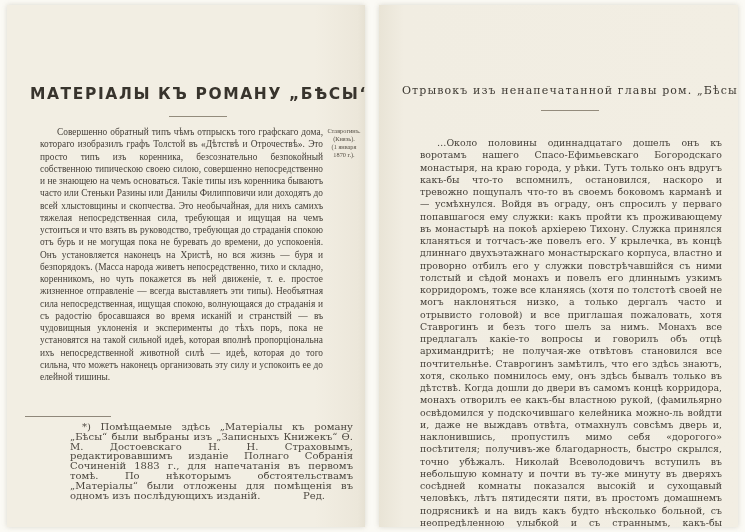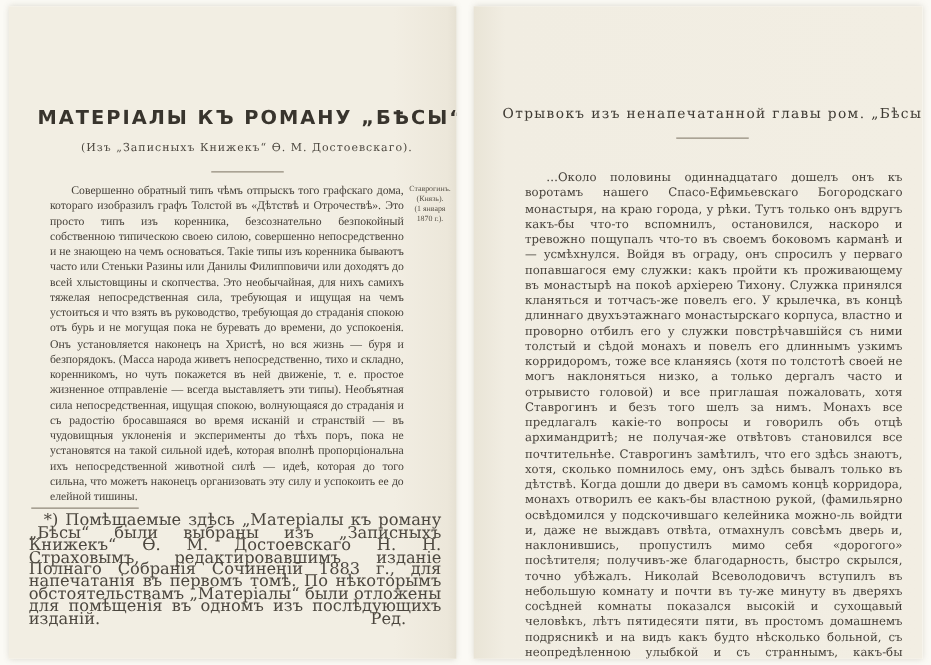--- a/index.html
+++ b/index.html
@@ -95,25 +95,26 @@
     left: 16px;
     right: 12px;
     bottom: 26px;
   }
   .footnote-rule {
     width: 86px;
     border-top: 1px solid #8f877a;
     margin: 0 0 5px 2px;
   }
   .footnote-text {
-    font-size: 13px;
+    font-size: 10px;
     line-height: 9.9px;
     text-align: justify;
     text-indent: 12px;
     color: #4c473f;
+    margin-left: 47px;
   }
   .footnote-sig {
     float: right;
     padding-right: 28px;
   }
   
   .rp-header {
     margin-top: 79px;
     text-align: center;
     font-size: 11px;
@@ -127,21 +128,20 @@
   }
 </style>
 </head>
 <body>
 
 <div class="spread">
 
   <div class="page page-left">
     <div class="lp-title"><span>МАТЕРІАЛЫ КЪ РОМАНУ „БѢСЫ“</span> <sup>*).</sup></div>
 
-    <div class="lp-subtitle">(Изъ „Записныхъ Книжекъ“ Ѳ. М. Достоевскаго).</div>
 
     <div class="divider"></div>
 
     <div class="lp-bodywrap">
       <div class="body-text">Совершенно обратный типъ чѣмъ отпрыскъ того графскаго дома, котораго изобразилъ графъ Толстой въ «Дѣтствѣ и Отрочествѣ». Это просто типъ изъ коренника, безсознательно безпокойный собственною типическою своею силою, совершенно непосредственно и не знающею на чемъ основаться. Такіе типы изъ коренника бываютъ часто или Стеньки Разины или Данилы Филипповичи или доходятъ до всей хлыстовщины и скопчества. Это необычайная, для нихъ самихъ тяжелая непосредственная сила, требующая и ищущая на чемъ устоиться и что взять въ руководство, требующая до страданія спокою отъ бурь и не могущая пока не буревать до времени, до успокоенія. Онъ установляется наконецъ на Христѣ, но вся жизнь — буря и безпорядокъ. (Масса народа живетъ непосредственно, тихо и складно, коренникомъ, но чуть покажется въ ней движеніе, т. е. простое жизненное отправленіе — всегда выставляетъ эти типы). Необъятная сила непосредственная, ищущая спокою, волнующаяся до страданія и съ радостію бросавшаяся во время исканій и странствій — въ чудовищныя уклоненія и эксперименты до тѣхъ поръ, пока не установятся на такой сильной идеѣ, которая вполнѣ пропорціональна ихъ непосредственной животной силѣ — идеѣ, которая до того сильна, что можетъ наконецъ организовать эту силу и успокоить ее до елейной тишины.</div>
       <div class="margin-note">
         <span>Ставрогинъ.</span>
         <span>(Князь).</span>
         <span>(1 января</span>
         <span>1870 г.).</span>

